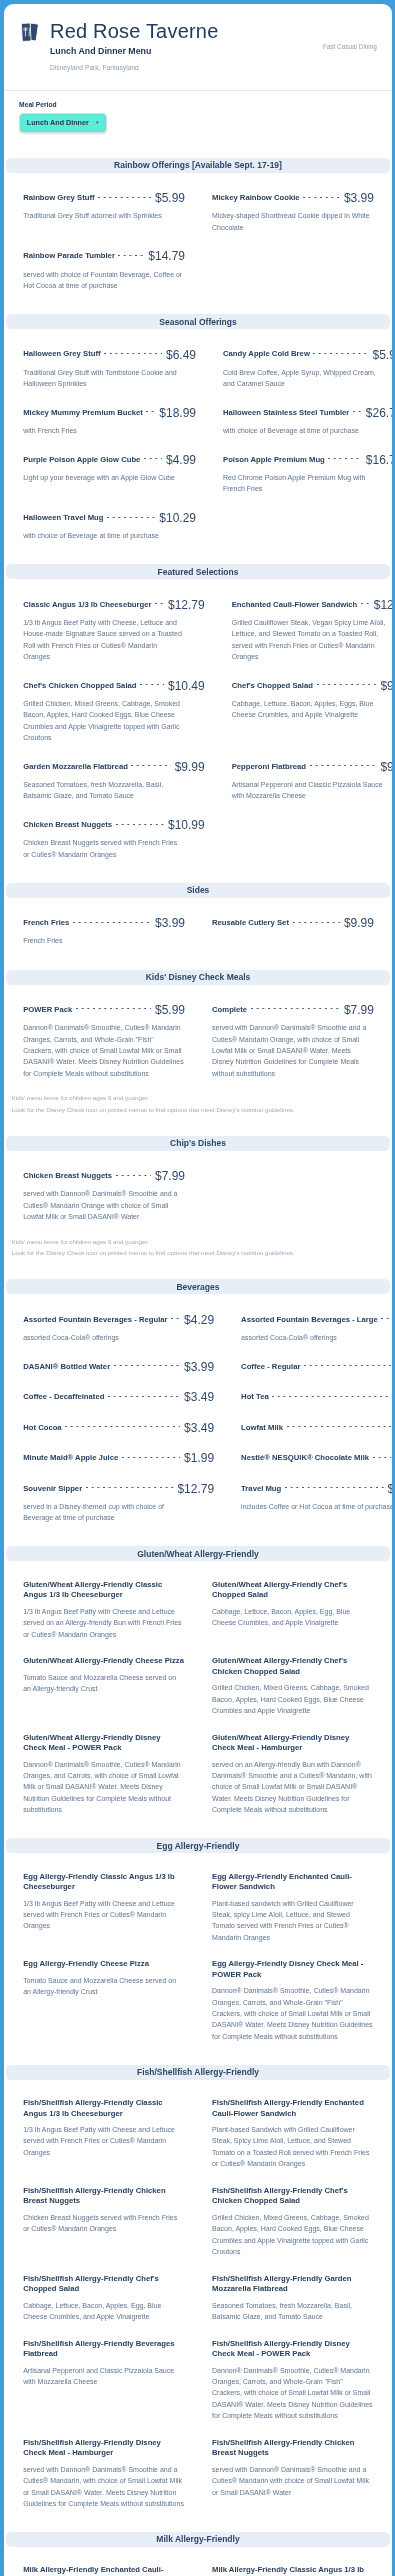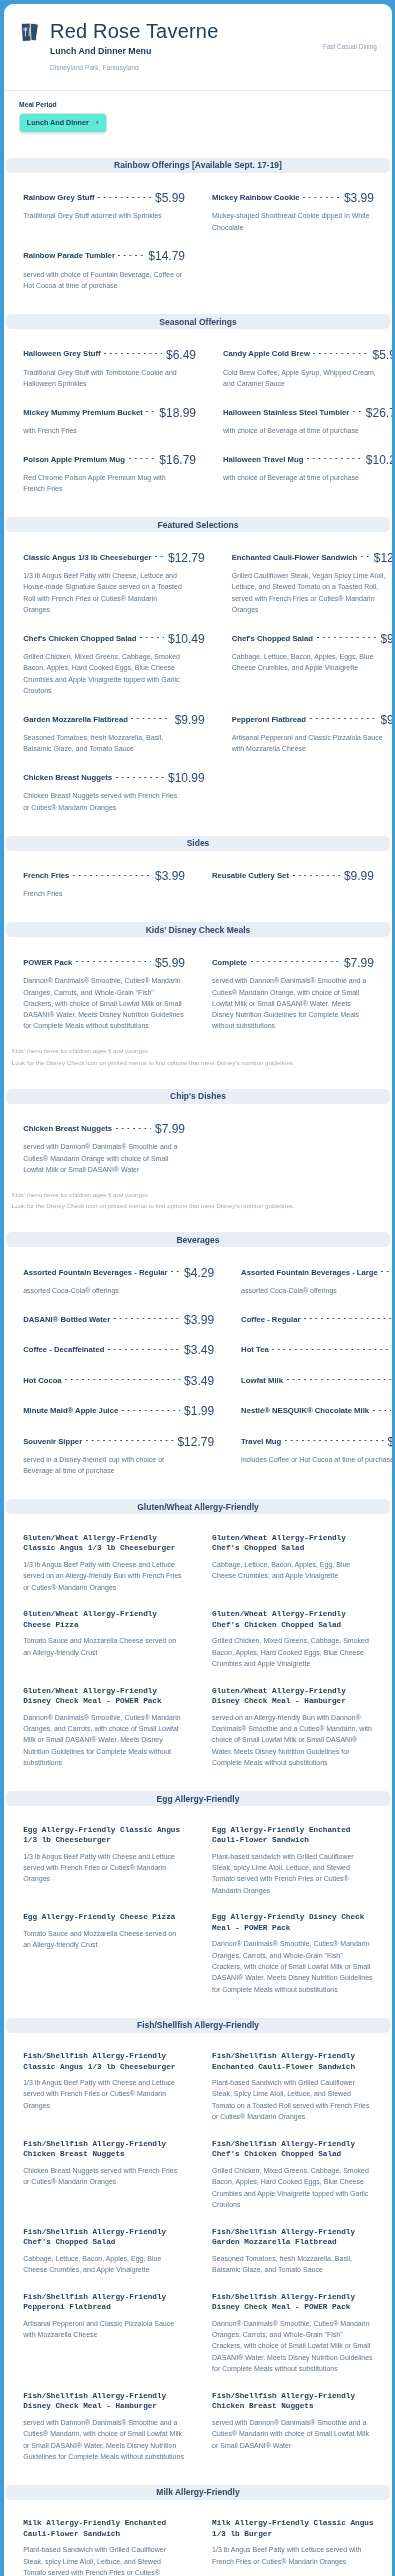--- a/index.html
+++ b/index.html
@@ -28,21 +28,21 @@
   
   #sections{padding-bottom:17.5px;}
   .section{margin-top:5.2px;}
   .bar{margin:20.6px 2.6px 0;background:#e8eef6;border-radius:5.2px;height:15px;
     display:flex;align-items:center;justify-content:center;}
   .bar span{font-size:8.5px;font-weight:bold;color:#2c4767;}
   .items{display:grid;grid-template-columns:1fr 1fr;column-gap:27px;row-gap:16.5px;
     padding:18.5px 18.5px 2.1px 19.6px;align-items:start;}
   .item-head{display:flex;align-items:center;}
   .item-name{font-weight:bold;color:#28415f;font-size:7.7px;line-height:1.35;white-space:nowrap;}
-  .item.no-price .item-head{display:block;font-family:Liberation Mono, monospace;}
+  .item.no-price .item-head{display:block;}
   .item.no-price .item-name{white-space:normal;}
   .leader{flex:1;min-width:9.3px;margin:0 3.6px 2.1px 3.6px;height:3.1px;
     background-image:radial-gradient(circle at 1px 1.5px,#40587a 0.7px,rgba(0,0,0,0) 1px);
     background-size:5.7px 3.1px;background-repeat:repeat-x;}
   .item-price{color:#32496b;font-size:12px;white-space:nowrap;}
   .item-desc{color:#5f7490;font-size:7px;line-height:1.62;margin-top:5.2px;max-width:161px;}
   .footnotes{padding:11.3px 8.2px 0 8.2px;}
   .footnote{font-size:6.2px;color:#9cabbe;line-height:1.85;}
 </style>
 </head>
@@ -154,20 +154,28 @@
 
   <div class="item">
     <div class="item-head">
       <span class="item-name">Halloween Stainless Steel Tumbler</span>
       <span class="leader"></span>
       <span class="item-price">$26.79</span>
     </div>
     <div class="item-desc">with choice of Beverage at time of purchase</div>
   </div>
 
+  <div class="item">
+    <div class="item-head">
+      <span class="item-name">Purple Poison Apple Glow Cube</span>
+      <span class="leader"></span>
+      <span class="item-price">$4.99</span>
+    </div>
+    <div class="item-desc">Light up your beverage with an Apple Glow Cube</div>
+  </div>
 
   <div class="item">
     <div class="item-head">
       <span class="item-name">Poison Apple Premium Mug</span>
       <span class="leader"></span>
       <span class="item-price">$16.79</span>
     </div>
     <div class="item-desc">Red Chrome Poison Apple Premium Mug with French Fries</div>
   </div>
 
@@ -605,21 +613,21 @@
     <div class="item-head">
       <span class="item-name">Fish/Shellfish Allergy-Friendly Garden Mozzarella Flatbread</span>
       
       
     </div>
     <div class="item-desc">Seasoned Tomatoes, fresh Mozzarella, Basil, Balsamic Glaze, and Tomato Sauce</div>
   </div>
 
   <div class="item no-price">
     <div class="item-head">
-      <span class="item-name">Fish/Shellfish Allergy-Friendly Pepperoni Flatbread</span>
+      <span class="item-name">Fish/Shellfish Allergy-Friendly Beverages Flatbread</span>
       
       
     </div>
     <div class="item-desc">Artisanal Pepperoni and Classic Pizzaiola Sauce with Mozzarella Cheese</div>
   </div>
 
   <div class="item no-price">
     <div class="item-head">
       <span class="item-name">Fish/Shellfish Allergy-Friendly Disney Check Meal - POWER Pack</span>
       

